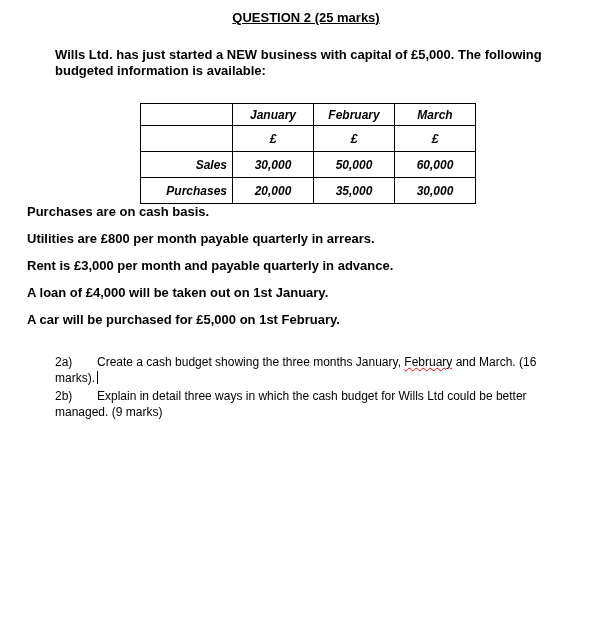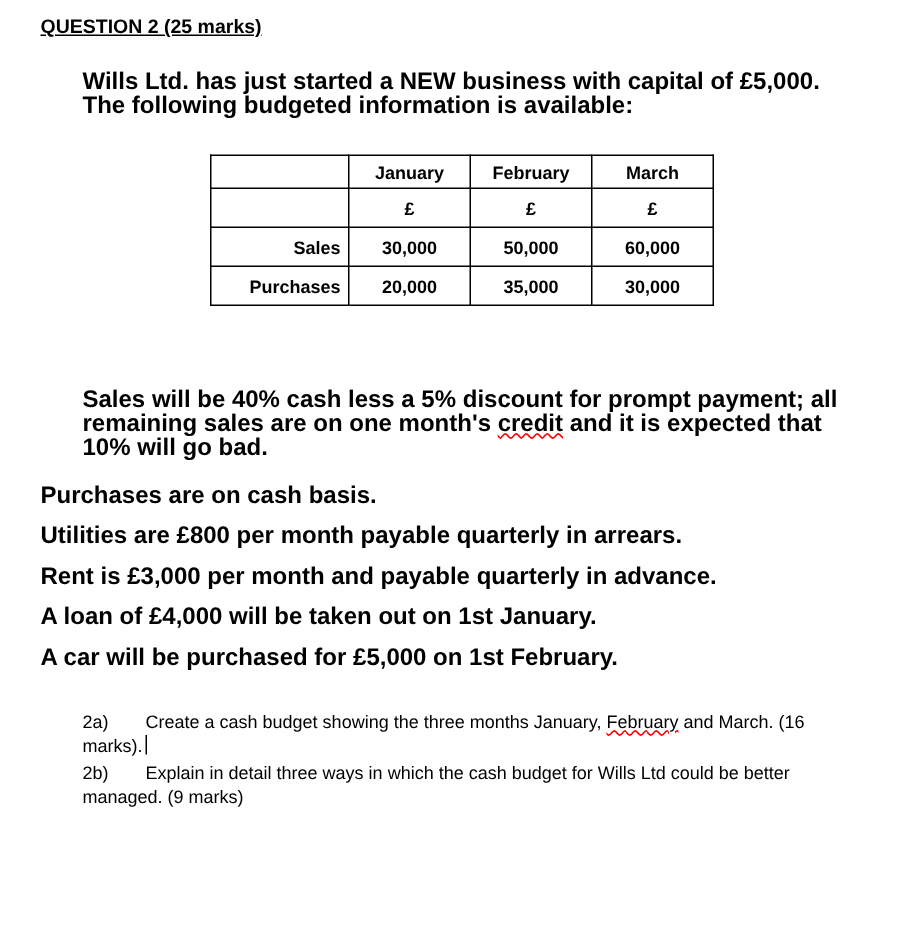--- a/index.html
+++ b/index.html
@@ -11,42 +11,44 @@
     color: var(--fg, #000000);
     font-family: "Liberation Sans", sans-serif;
     padding: 10px 27px 0 27px;
     overflow: hidden;
   }
   .heading {
     font-size: 13px;
     font-weight: bold;
     text-decoration: underline;
     margin: 0 0 22px 0;
+    text-align: center;
   }
   .body-text {
-    font-size: 16px;
+    font-size: 13px;
     font-weight: bold;
     line-height: 16px;
     margin: 0;
   }
   .intro {
     margin-left: 28px;
     width: 505px;
     margin-bottom: 24px;
   }
   table.budget-table {
     border-collapse: collapse;
     margin-left: 113px;
     font-size: 12px;
     font-weight: bold;
   }
   table.budget-table td {
     border: 1px solid #000;
     height: 26px;
     padding: 0 5px;
+    font-style: italic;
   }
   table.budget-table tr.hdr td { height: 22px; }
   td.label-col   { width: 92px; text-align: right; }
   td.month-col   { width: 81px; text-align: center; }
   td.cur-col     { width: 81px; text-align: center; }
   td.num-col     { width: 81px; text-align: center; padding-right: 6px; }
   .sales-note {
     margin-left: 28px;
     width: 515px;
     margin-top: 55px;
@@ -117,21 +119,20 @@
     </tr>
     <tr>
       <td class="label-col">Purchases</td>
       <td class="num-col">20,000</td>
       <td class="num-col">35,000</td>
       <td class="num-col">30,000</td>
     </tr>
   </tbody>
     </table>
 
-  <p class="body-text sales-note"><span>Sales will be 40% cash less a 5% discount for prompt payment; all remaining sales are on one month's </span><span class="squiggle">credit</span><span> and it is expected that 10% will go bad.</span></p>
 
   <p class="body-text note">Purchases are on cash basis.</p>
   <p class="body-text note">Utilities are £800 per month payable quarterly in arrears.</p>
   <p class="body-text note">Rent is £3,000 per month and payable quarterly in advance.</p>
   <p class="body-text note">A loan of £4,000 will be taken out on 1st January.</p>
   <p class="body-text note">A car will be purchased for £5,000 on 1st February.</p>
 
   <div class="tasks">
     <p class="task"><span class="task-label">2a)</span><span>Create a cash budget showing the three months January, </span><span class="squiggle">February</span><span> and March. (16 marks).</span><span class="caret"></span></p>
     <p class="task"><span class="task-label">2b)</span><span>Explain in detail three ways in which the cash budget for Wills Ltd could be better managed. (9 marks)</span></p>

